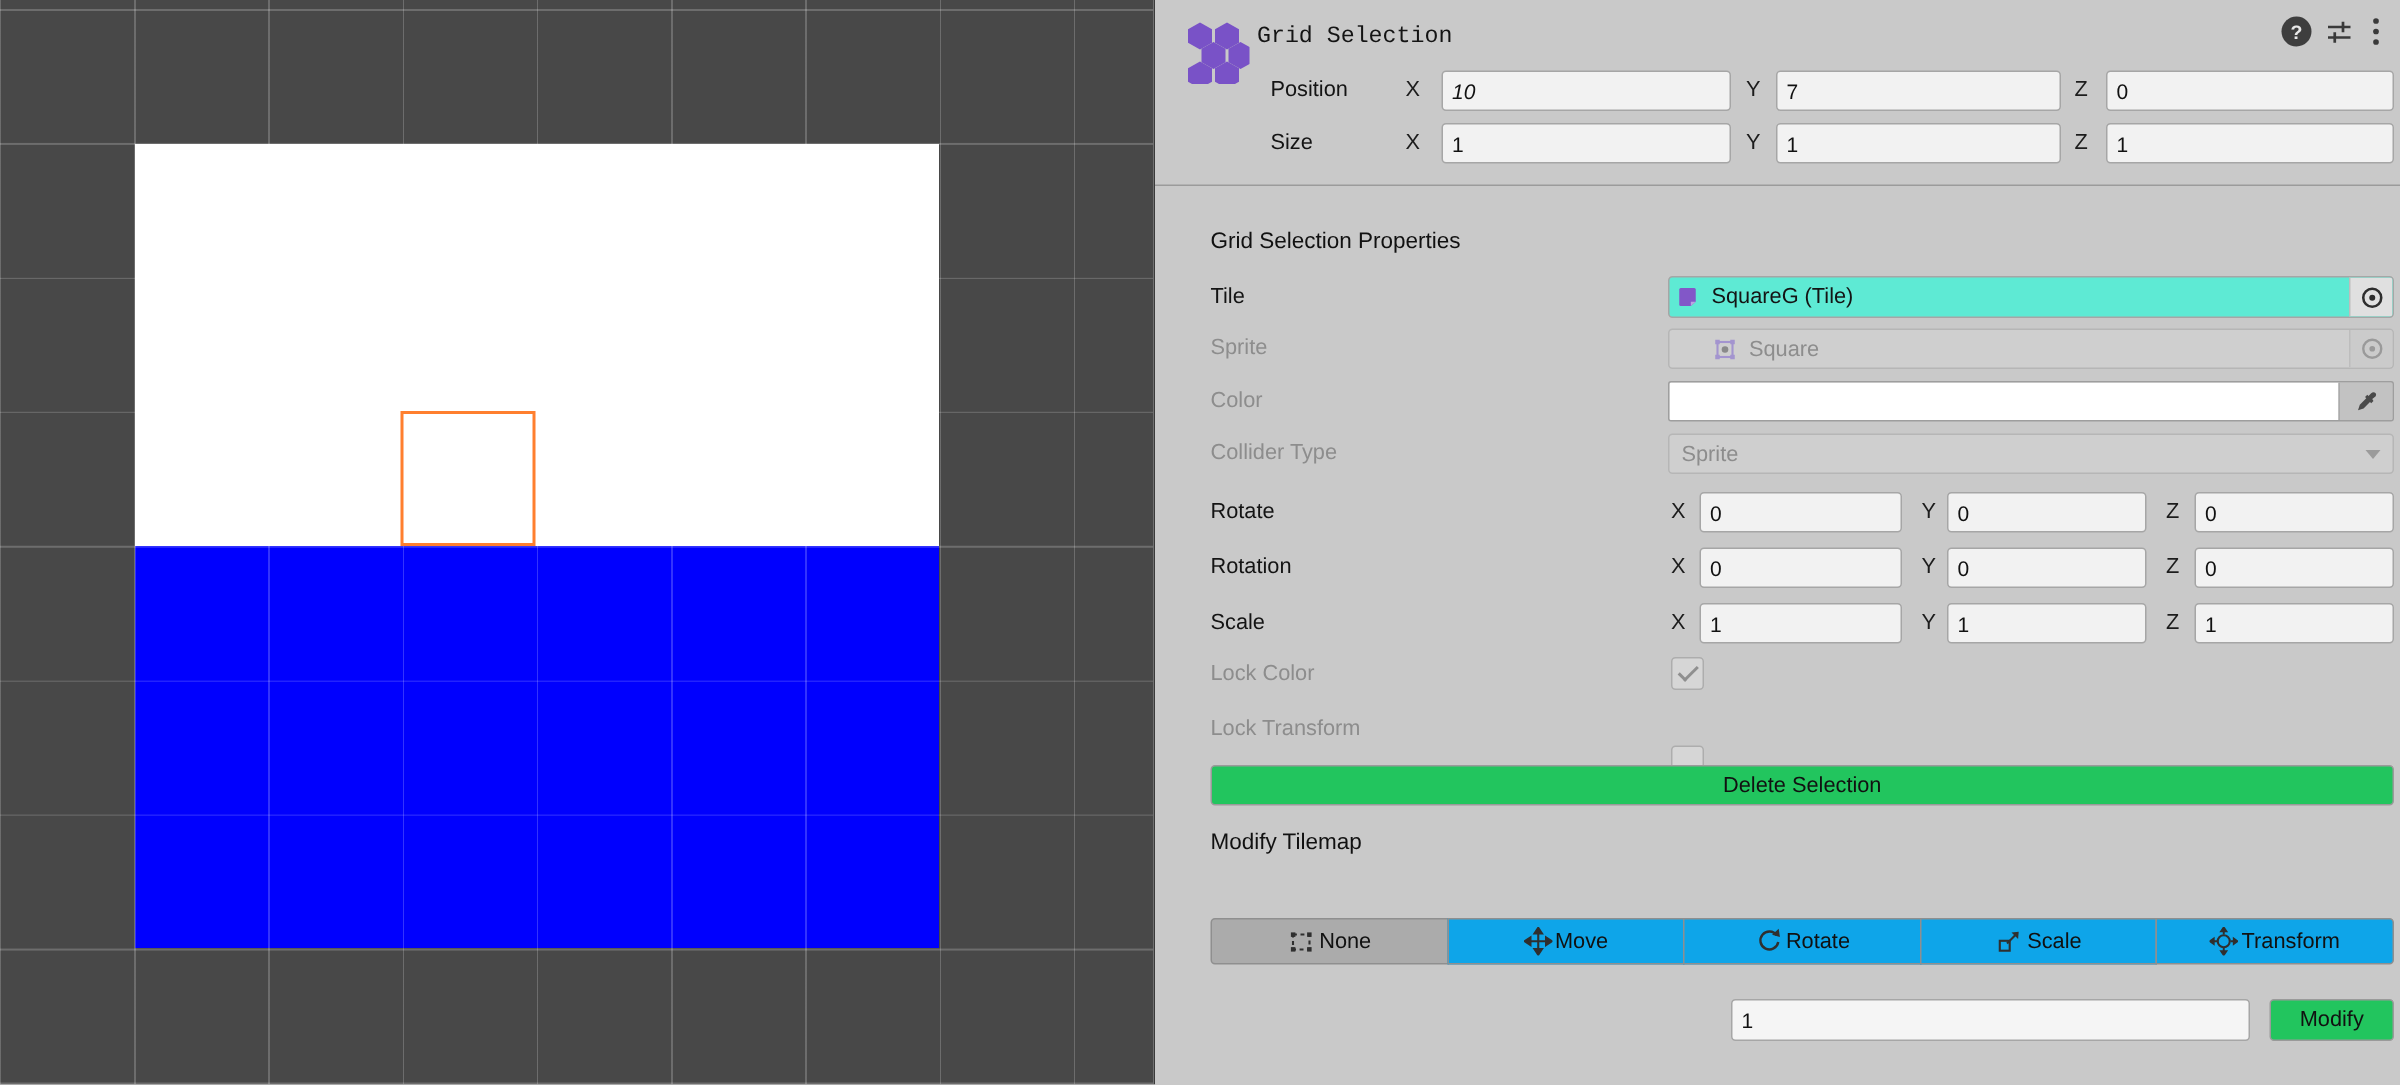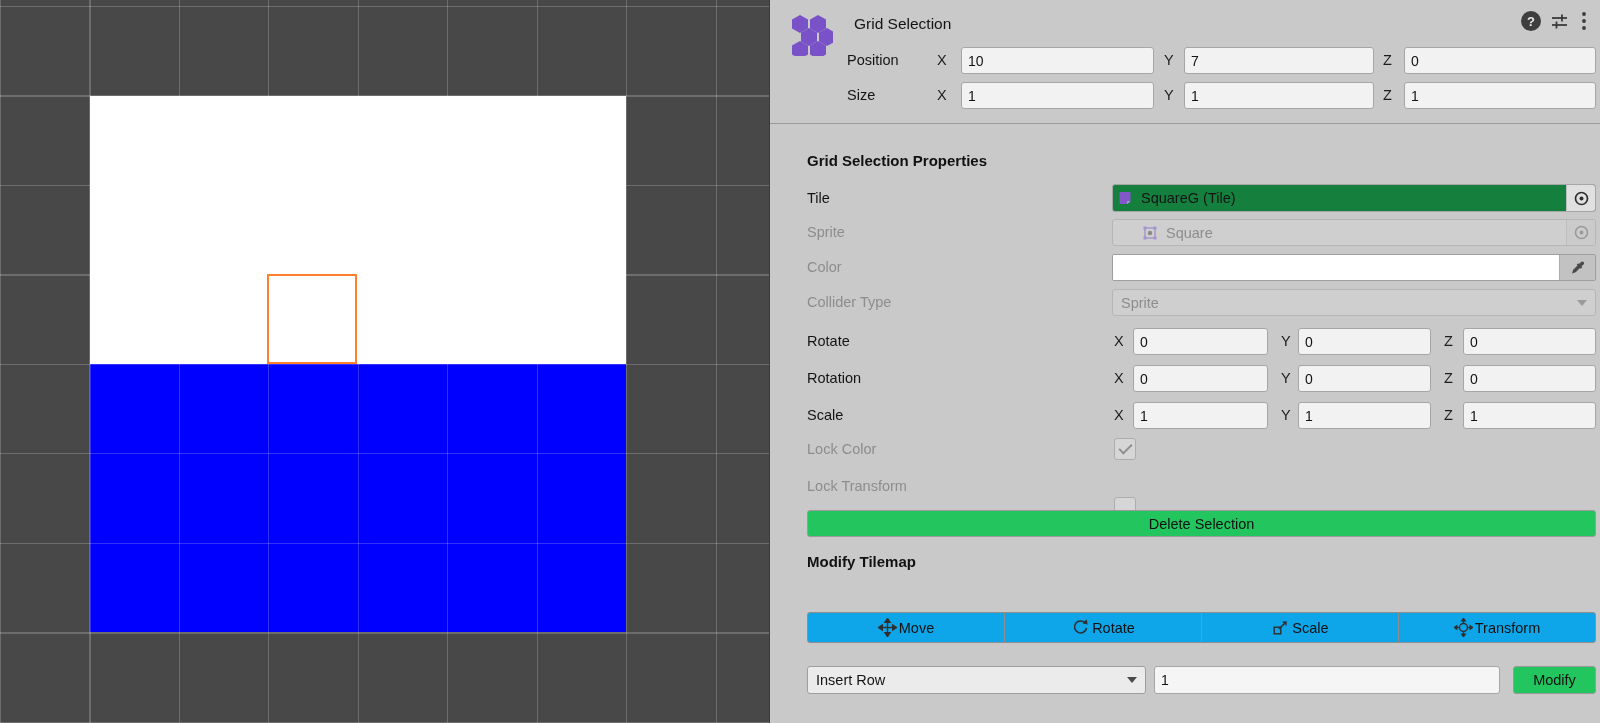--- a/index.html
+++ b/index.html
@@ -14,29 +14,29 @@
   .scene-region{position:absolute;}
   #grid-overlay{position:absolute;left:0;top:0;right:0;bottom:0;pointer-events:none;}
   #selection-box{position:absolute;box-sizing:border-box;background:transparent;}
 
   
   #inspector{position:absolute;left:769px;top:0;width:831px;height:723px;background:#c9c9c9;border-left:1px solid #3a3a3a;box-sizing:border-box;}
   .abs{position:absolute;}
   .lbl{font-size:14.5px;color:#141414;white-space:nowrap;line-height:20px;}
   .lbl.dim{color:#8d8d8d;}
   .axis{font-size:14.5px;color:#1c1c1c;line-height:20px;}
-  .section-h{font-size:15px;font-weight:bold;color:#111;white-space:nowrap;}
+  .section-h{font-size:15px;font-weight:normal;color:#111;white-space:nowrap;}
 
   .ufield{
     box-sizing:border-box;background:#f2f2f2;border:1px solid #a6a6a6;border-radius:3px;
     font-family:"Liberation Sans",sans-serif;font-size:14px;color:#111;padding:0 0 0 6px;outline:none;
   }
   input.ufield{display:block;}
   .objfield{
-    box-sizing:border-box;background:#15803d;border:1px solid #a6a6a6;border-radius:3px;
+    box-sizing:border-box;background:#5eead4;border:1px solid #a6a6a6;border-radius:3px;
     display:flex;align-items:center;font-size:14.5px;color:#141414;overflow:hidden;
   }
   .objfield .txt{flex:1;padding-left:4px;white-space:nowrap;}
   .objfield.disabled{background:#cfcfcf;border-color:#b6b6b6;color:#8d8d8d;}
   .picker-zone{width:28px;align-self:stretch;display:flex;align-items:center;justify-content:center;background:#e0e0e0;border-left:1px solid #bdbdbd;}
   .objfield.disabled .picker-zone{background:#cbcbcb;border-left-color:#bdbdbd;}
 
   .dropdown{
     box-sizing:border-box;background:#ebebeb;border:1px solid #9e9e9e;border-radius:3px;
     display:flex;align-items:center;font-size:14.5px;color:#141414;padding:0 8px;
@@ -101,21 +101,21 @@
       <g fill="#7952c7" clip-path="url(#hexclip)">
         <polygon points="13,3 21,7.5 21,16.5 13,21 5,16.5 5,7.5"></polygon>
         <polygon points="31,3 39,7.5 39,16.5 31,21 23,16.5 23,7.5"></polygon>
         <polygon points="22,16 30,20.5 30,29.5 22,34 14,29.5 14,20.5"></polygon>
         <polygon points="40,16 48,20.5 48,29.5 40,34 32,29.5 32,20.5"></polygon>
         <polygon points="13,29 21,33.5 21,42.5 13,47 5,42.5 5,33.5"></polygon>
         <polygon points="31,29 39,33.5 39,42.5 31,47 23,42.5 23,33.5"></polygon>
       </g>
     </svg>
   </div>
-  <div class="abs" style="left:84px;top:15px;font-size:15.5px;color:#141414;">Grid Selection</div>
+  <div class="abs" style="left:68px;top:15px;font-size:15.5px;color:#141414;font-family:Liberation Mono, monospace;">Grid Selection</div>
 
   <div class="abs hicon" id="help-icon" style="left:751px;top:11px;">?</div>
   <div class="abs hicon" style="left:779px;top:11px;width:20px;height:20px;">
     <svg width="19" height="19" viewBox="0 0 19 19">
       <g stroke="#3a3a3a" stroke-width="1.8" fill="none">
         <line x1="2" y1="6" x2="17" y2="6"></line>
           <line x1="2" y1="13" x2="17" y2="13"></line>
         <line x1="12" y1="2.5" x2="12" y2="9.5"></line>
           <line x1="6.5" y1="9.5" x2="6.5" y2="16.5"></line>
       </g>
@@ -126,21 +126,21 @@
       <g fill="#3a3a3a">
           <circle cx="3" cy="3" r="1.9"></circle>
           <circle cx="3" cy="10" r="1.9"></circle>
           <circle cx="3" cy="17" r="1.9"></circle>
         </g>
     </svg>
   </div>
 
   <div class="abs lbl" style="left:77px;top:50px;">Position</div>
   <div class="abs axis" style="left:167px;top:50px;">X</div>
-  <input class="abs ufield" style="left: 191px; top: 47px; width: 193px; height: 27px;" value="10">
+  <input class="abs ufield" style="left: 191px; top: 47px; width: 193px; height: 27px; font-style: italic;" value="10">
   <div class="abs axis" style="left:394px;top:50px;">Y</div>
   <input class="abs ufield" style="left: 414px; top: 47px; width: 190px; height: 27px;" value="7">
   <div class="abs axis" style="left:613px;top:50px;">Z</div>
   <input class="abs ufield" style="left: 634px; top: 47px; width: 192px; height: 27px;" value="0">
 
   <div class="abs lbl" style="left:77px;top:85px;">Size</div>
   <div class="abs axis" style="left:167px;top:85px;">X</div>
   <input class="abs ufield" style="left: 191px; top: 82px; width: 193px; height: 27px;" value="1">
   <div class="abs axis" style="left:394px;top:85px;">Y</div>
   <input class="abs ufield" style="left: 414px; top: 82px; width: 190px; height: 27px;" value="1">
@@ -233,20 +233,32 @@
   <div class="abs ucheckbox checked" id="lock-color-box" style="left:344px;top:438px;"></div>
 
   <div class="abs lbl dim" style="left:37px;top:476px;">Lock Transform</div>
   <div class="abs ucheckbox" id="lock-transform-box" style="left:344px;top:475px;"></div>
 
   <div class="abs ubutton" style="left:37px;top:510px;width:789px;height:27px;">Delete Selection</div>
 
   <div class="abs section-h" style="left:37px;top:553px;">Modify Tilemap</div>
 
   <div class="abs" id="tool-bar" style="left:37px;top:612px;width:789px;height:31px;">
+    <div class="toolbtn selected">
+      <svg width="19" height="18" viewBox="0 0 19 18">
+        <rect x="4" y="4" width="11" height="10" fill="none" stroke="#2f2f2f" stroke-width="1.4" stroke-dasharray="2.6 2.4"></rect>
+        <g fill="#2f2f2f">
+          <rect x="2.6" y="2.6" width="3" height="3"></rect>
+            <rect x="13.4" y="2.6" width="3" height="3"></rect>
+          <rect x="2.6" y="12.4" width="3" height="3"></rect>
+            <rect x="13.4" y="12.4" width="3" height="3"></rect>
+        </g>
+      </svg>
+      <span>None</span>
+    </div>
     <div class="toolbtn">
       <svg width="19" height="19" viewBox="0 0 19 19">
         <g stroke="#2f2f2f" stroke-width="1.4" fill="#2f2f2f">
           <line x1="4" y1="9.5" x2="15" y2="9.5"></line>
             <line x1="9.5" y1="4" x2="9.5" y2="15"></line>
           <polygon points="9.5,0.5 12,4.3 7,4.3"></polygon>
             <polygon points="9.5,18.5 12,14.7 7,14.7"></polygon>
           <polygon points="0.5,9.5 4.3,7 4.3,12"></polygon>
             <polygon points="18.5,9.5 14.7,7 14.7,12"></polygon>
         </g>
@@ -279,20 +291,16 @@
           <polygon points="9.5,0.3 11.2,2.8 7.8,2.8"></polygon>
             <polygon points="9.5,18.7 11.2,16.2 7.8,16.2"></polygon>
           <polygon points="0.3,9.5 2.8,7.8 2.8,11.2"></polygon>
             <polygon points="18.7,9.5 16.2,7.8 16.2,11.2"></polygon>
         </g>
       </svg>
       <span>Transform</span>
     </div>
   </div>
 
-  <div class="abs dropdown" style="left:37px;top:666px;width:339px;height:28px;">
-    <span class="txt">Insert Row</span>
-    <span class="caret"></span>
-  </div>
   <input class="abs ufield" style="left: 384px; top: 666px; width: 346px; height: 28px; background: rgb(245, 245, 245);" value="1">
   <div class="abs ubutton" style="left:743px;top:666px;width:83px;height:28px;">Modify</div>
 
 </div>
 
 </body></html>

